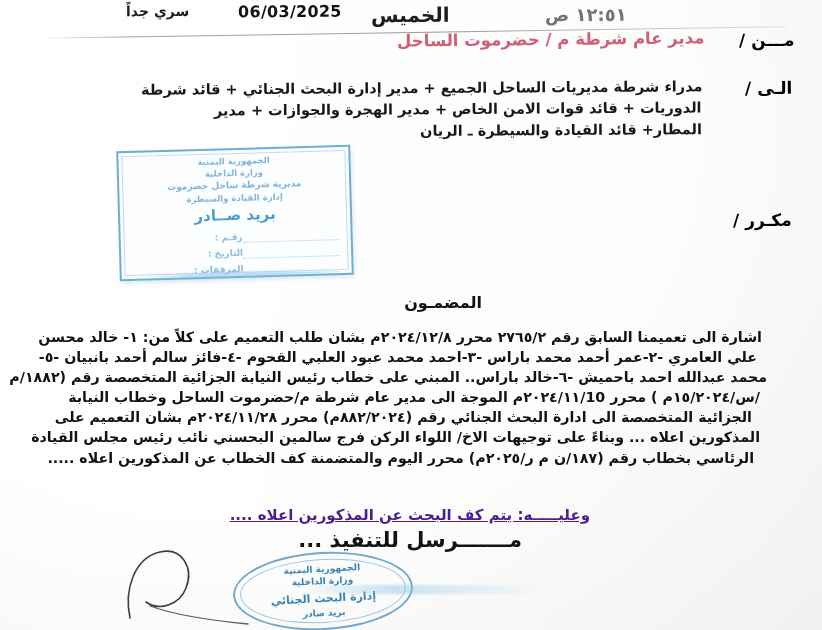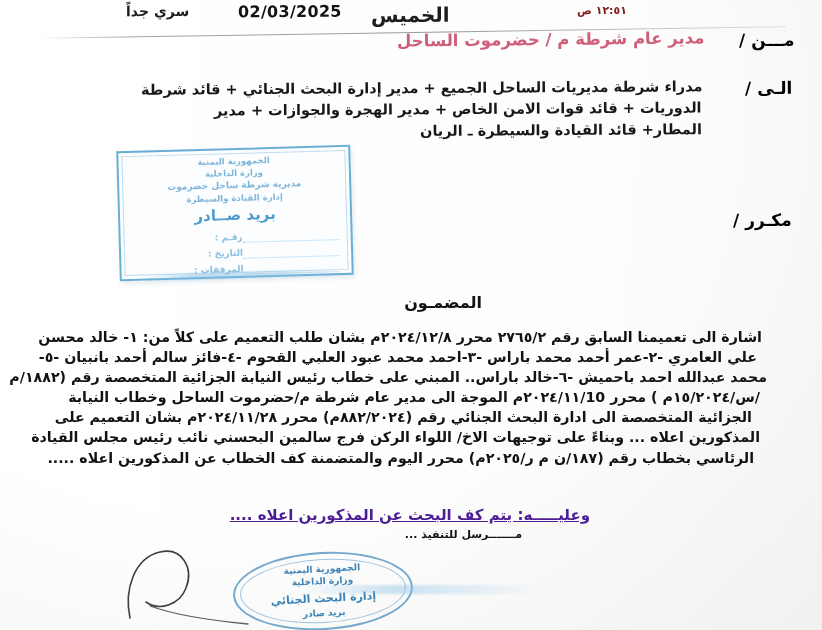--- a/index.html
+++ b/index.html
@@ -33,22 +33,22 @@
     position: absolute;
     white-space: nowrap;
     color: #1b1b1b;
     font-weight: bold;
     letter-spacing: 0px;
   }
 
   
   #hdr-time {
     top: 4px; right: 195px;
-    font-size: 11px;
-    color: #7f1d1d;
+    font-size: 18px;
+    color: #737373;
     transform: rotate(-0.35deg);
   }
   #hdr-day {
     top: 3px; right: 372px;
     font-size: 20px;
     color: #1d1d1d;
     transform: rotate(-0.35deg);
   }
   #hdr-date {
     top: 2px; right: 480px;
@@ -151,21 +151,21 @@
   
   #closing-1 {
     top: 506px; right: 232px;
     font-size: 15px;
     color: #4c1d95;
     letter-spacing: 0.2px;
     text-decoration: underline;
   }
   #closing-2 {
     top: 528px; right: 300px;
-    font-size: 11px;
+    font-size: 21px;
     color: #121212;
   }
 
   
   #stamp-box {
     position: absolute;
     left: 118px;
     top: 148px;
     width: 230px;
     height: 126px;
@@ -285,21 +285,21 @@
 <body>
 
 <div id="page">
 
   <div id="paper-texture"></div>
 
   <div class="txt" id="hdr-time">١٢:٥١ ص</div>
 
   <div class="txt" id="hdr-day">الخميس</div>
 
-  <div class="txt" id="hdr-date">02/03/2025</div>
+  <div class="txt" id="hdr-date">06/03/2025</div>
 
   <div class="txt" id="hdr-secret">سري جداً</div>
 
   <div id="hdr-rule"></div>
 
   <div class="redlabel" id="lbl-from">مـــن /</div>
 
   <div class="txt" id="from-value">مدير عام شرطة م / حضرموت الساحل</div>
 
   <div class="redlabel" id="lbl-to">الـى /</div>

